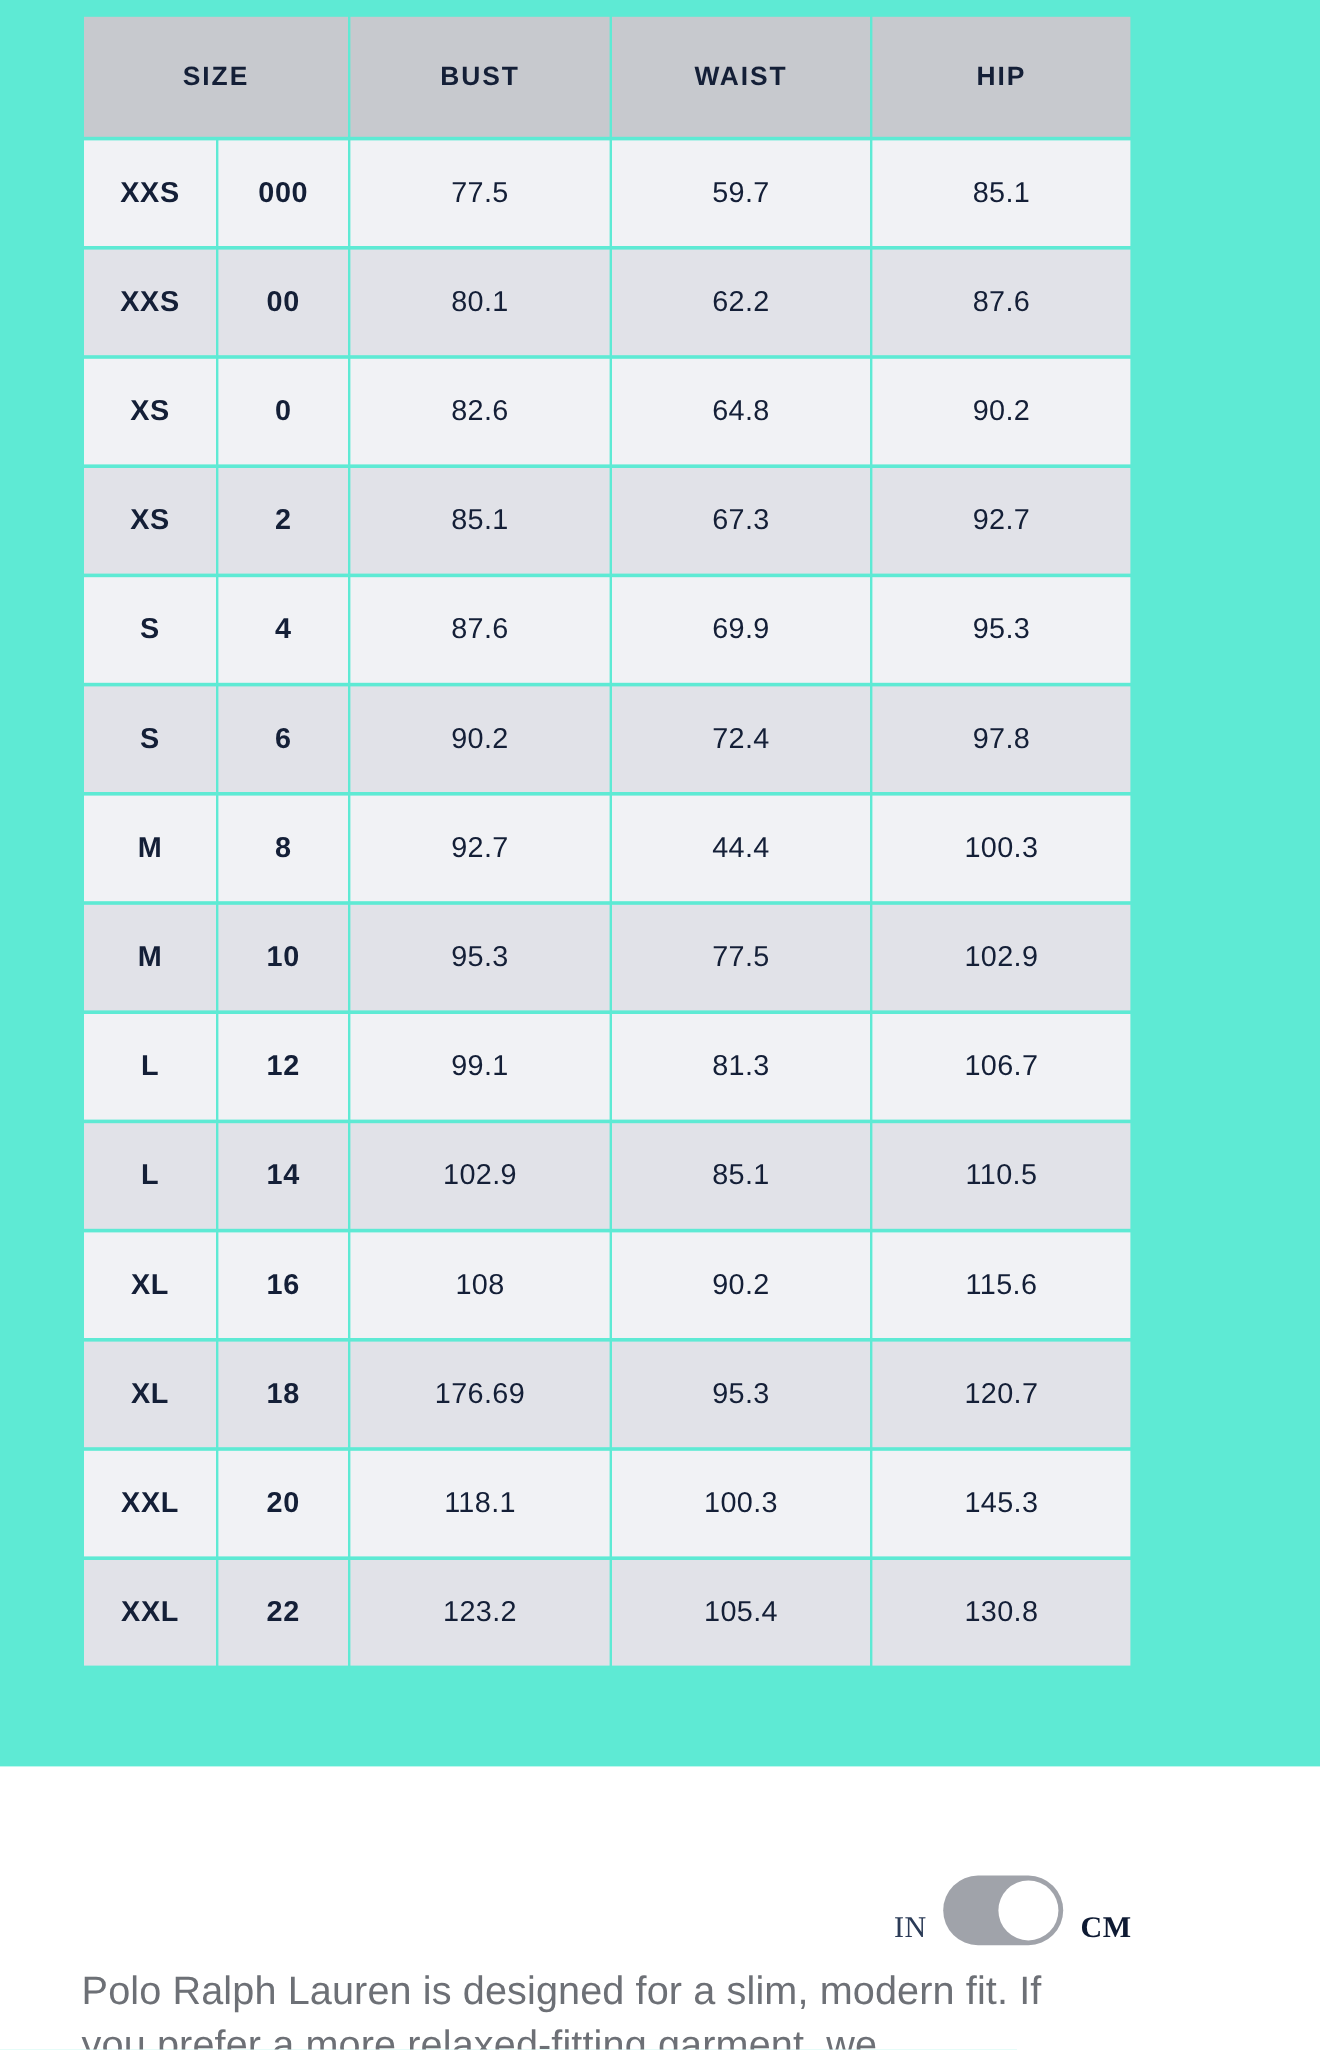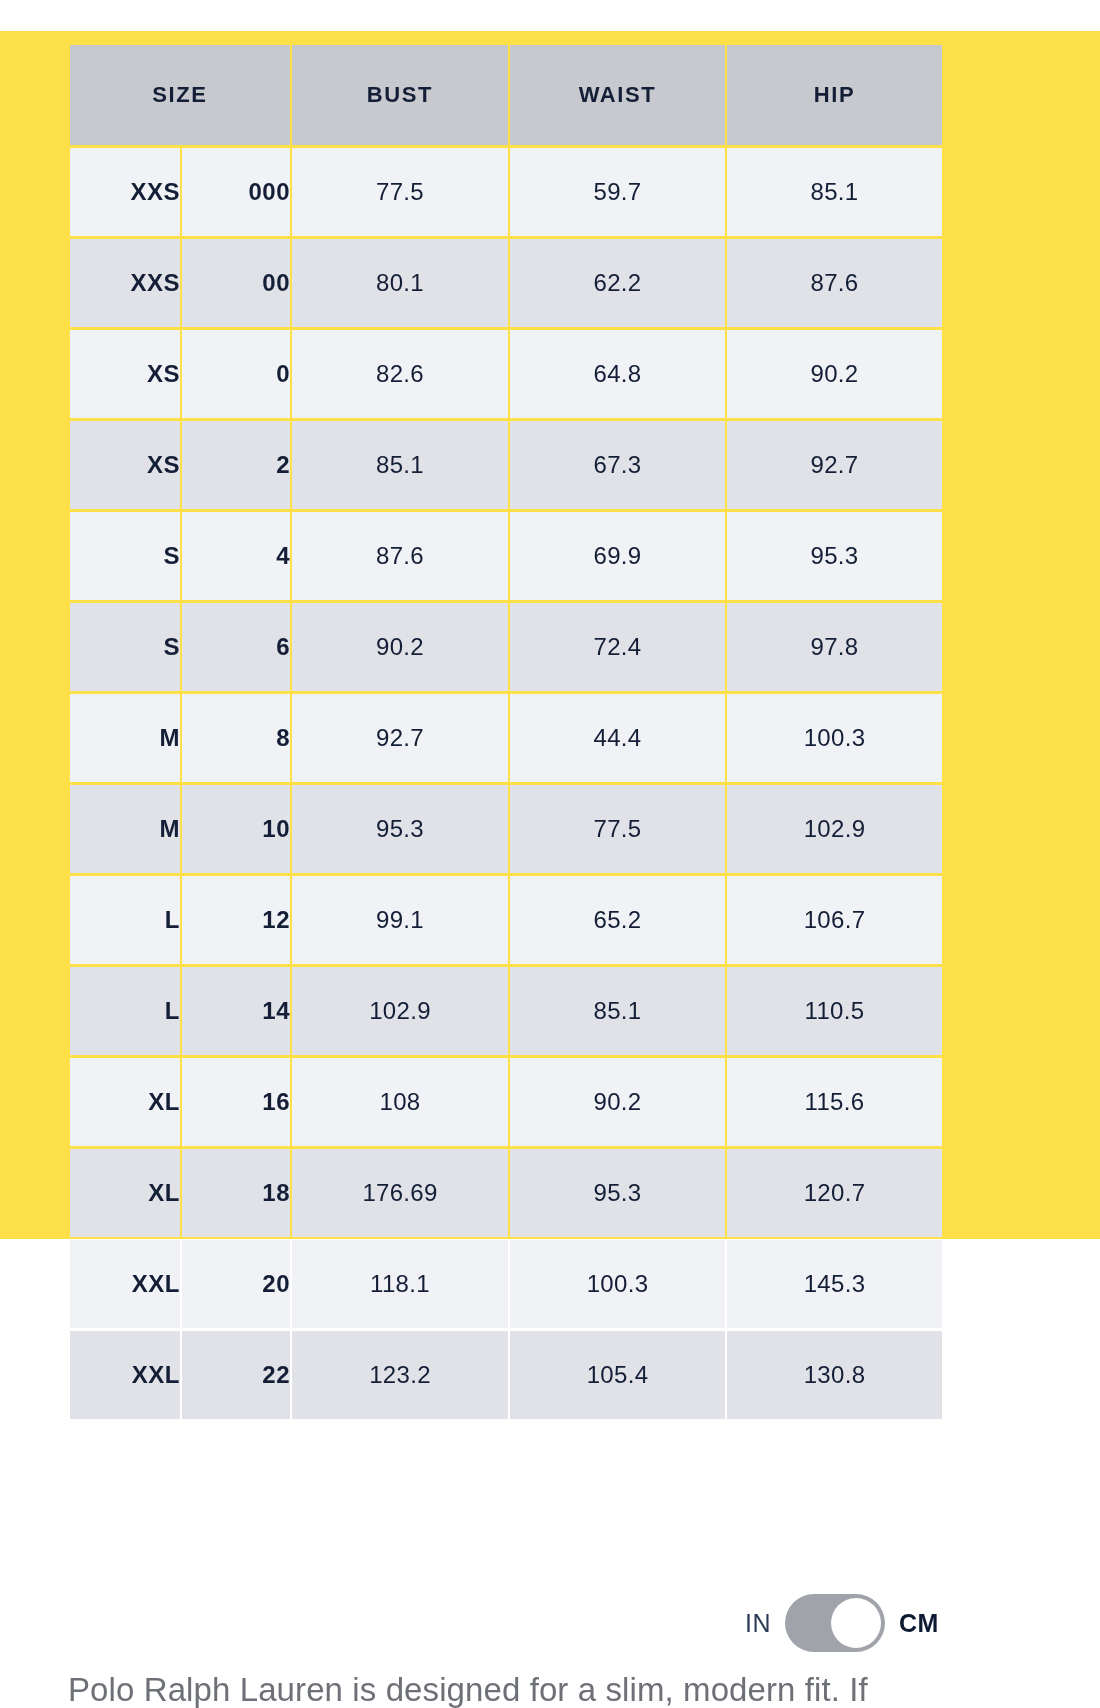--- a/index.html
+++ b/index.html
@@ -8,23 +8,22 @@
     width: 1100px;
     height: 1708px;
     background: #ffffff;
     font-family: "Liberation Sans", sans-serif;
     overflow: hidden;
   }
 
   #page {
     position: relative;
     width: 1100px;
-    height: 1208px;
-    background: #fde047;
-    margin-top: 31px;
+    height: 1472px;
+    background: #5eead4;
   }
 
   
   .size-table {
     position: absolute;
     left: 68px;
     top: 11px;
     width: 870px;
     border-collapse: separate;
     border-spacing: 2px 3px;
@@ -55,43 +54,43 @@
   }
 
   tr.row-light td { background: #f1f2f5; }
   tr.row-dark  td { background: #e1e2e8; }
 
   td.c-letter,
   td.c-number {
     font-weight: bold;
     font-size: 25px;
     letter-spacing: 0.5px;
-    text-align: right;
   }
 
   td.c-measure {
     font-weight: normal;
     letter-spacing: 0.3px;
   }
 
   
   col.w-letter  { width: 110px; }
   col.w-number  { width: 108px; }
   col.w-bust    { width: 216px; }
   col.w-waist   { width: 215px; }
   col.w-hip     { width: 215px; }
 
   
   .unit-toggle {
     position: absolute;
     left: 745px;
     top: 1563px;
     display: flex;
-    align-items: center;
+    align-items: flex-end;
     gap: 14px;
+    font-family: Liberation Serif, serif;
   }
 
   .unit-label {
     font-size: 25px;
     letter-spacing: 0.5px;
     color: #253049;
   }
 
   .unit-label.active {
     font-weight: bold;
@@ -209,21 +208,21 @@
           <td class="c-letter">M</td>
           <td class="c-number">10</td>
           <td class="c-measure">95.3</td>
           <td class="c-measure">77.5</td>
           <td class="c-measure">102.9</td>
         </tr>
         <tr class="row-light">
           <td class="c-letter">L</td>
           <td class="c-number">12</td>
           <td class="c-measure">99.1</td>
-          <td class="c-measure">65.2</td>
+          <td class="c-measure">81.3</td>
           <td class="c-measure">106.7</td>
         </tr>
         <tr class="row-dark">
           <td class="c-letter">L</td>
           <td class="c-number">14</td>
           <td class="c-measure">102.9</td>
           <td class="c-measure">85.1</td>
           <td class="c-measure">110.5</td>
         </tr>
         <tr class="row-light">

